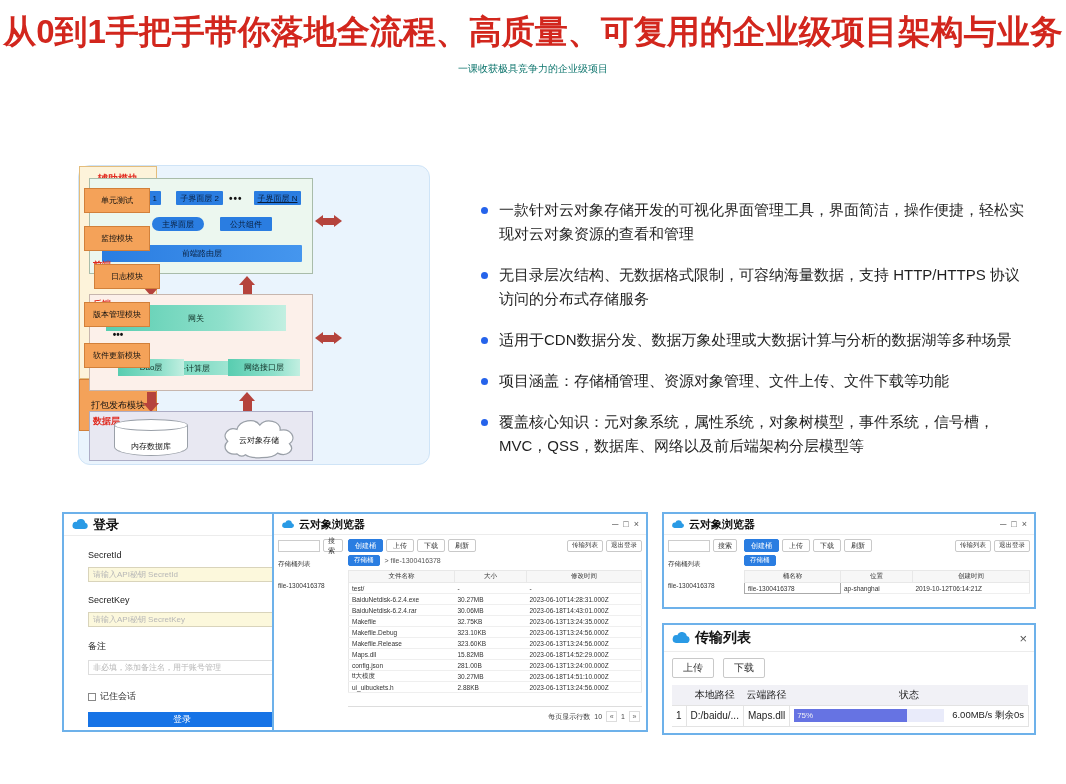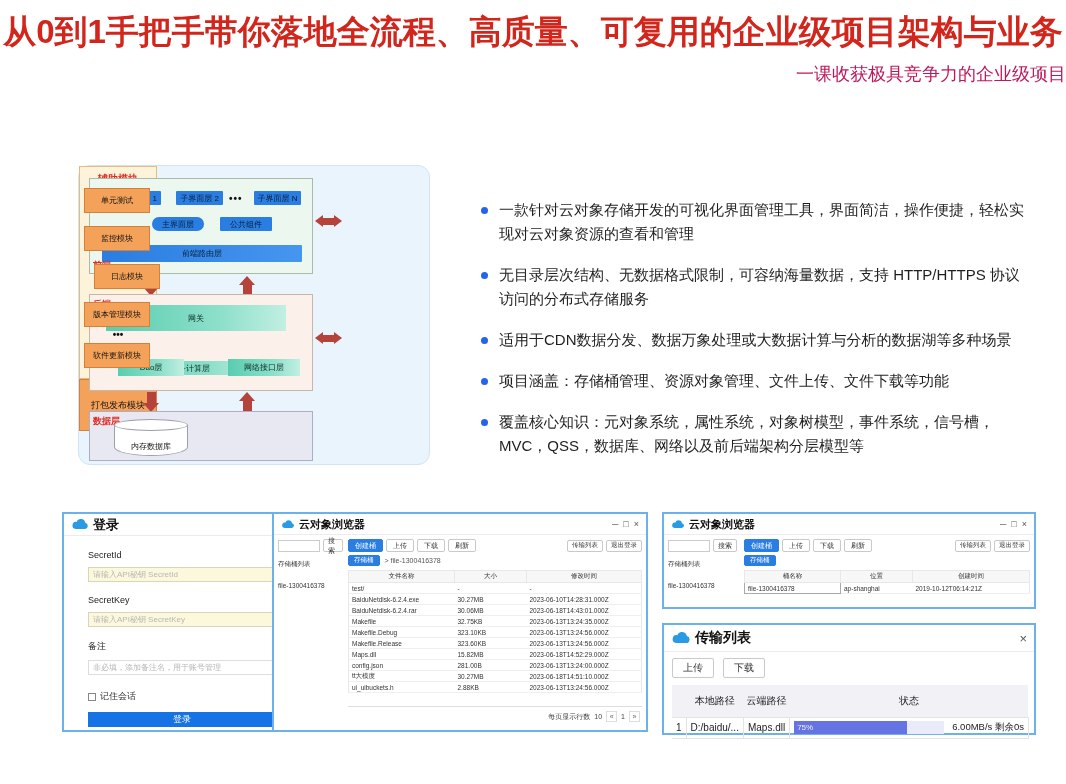--- a/index.html
+++ b/index.html
@@ -2,22 +2,22 @@
 <html><head>
 <meta charset="utf-8">
 <style>
   * { margin:0; padding:0; box-sizing:border-box; }
   html,body { width:1066px; height:784px; background:#fff;
     font-family:"Liberation Sans","DejaVu Sans",sans-serif; position:relative; overflow:hidden; }
 
   
   .page-title { position:absolute; top:10px; left:0; width:100%; text-align:center;
     font-size:33px; font-weight:800; color:#d2261d; letter-spacing:0; }
-  .page-subtitle { position:absolute; top:62px; left:0; width:100%; text-align:right;
-    font-size:18px; color:#be185d; }
+  .page-subtitle { position:absolute; top:62px; left:0; width:100%; text-align:center;
+    font-size:10px; color:#0f766e; }
 
   
   .diagram { position:absolute; left:78px; top:165px; width:352px; height:300px;
     background:#eaf4fd; border:1px solid #cfe4f7; border-radius:12px; }
   .dg-box { position:absolute; border:1px solid #b0bab0; }
   .dg-front { left:10px; top:12px; width:224px; height:96px; background:#ecf7ef; border-color:#a9bcaa; }
   .dg-back  { left:10px; top:128px; width:224px; height:97px; background:#fcf0ea; border-color:#c7b6ae; }
   .dg-data  { left:10px; top:245px; width:224px; height:50px; background:#e8e8f2; border-color:#adadc6; }
   .dg-aux   { left:264px; top:12px; width:78px; height:213px; background:#fdf3da; border:1px solid #e3bd7d; }
   .dg-pkg   { left:264px; top:243px; width:78px; height:52px; background:#f4a259; border:1px solid #d2803a;
@@ -117,21 +117,21 @@
 
   
   .transfer-window { left:662px; top:623px; width:374px; height:112px; }
   .transfer-window .titlebar { height:27px; }
   .transfer-window .win-title { font-size:14px; }
   .transfer-window .win-controls { font-size:13px; }
   .transfer-body { padding:6px 8px 0; }
   .transfer-buttons { display:flex; gap:9px; }
   .transfer-buttons .btn { width:42px; height:20px; font-size:10px; }
   table.transfer-grid { width:100%; border-collapse:collapse; margin-top:7px; font-size:10px; }
-  table.transfer-grid th { background:#f1f1f6; height:32px; font-weight:400; color:#222; font-size:10px; }
+  table.transfer-grid th { background:#f1f1f6; height:20px; font-weight:400; color:#222; font-size:10px; }
   table.transfer-grid td { border:1px solid #e3e3e3; height:21px; padding:0 4px; color:#222; }
   table.transfer-grid th.t-idx, table.transfer-grid td.t-idx { width:15px; text-align:center; border-left:none; }
   table.transfer-grid th.t-local, table.transfer-grid td.t-local { width:90px; }
   table.transfer-grid th.t-remote, table.transfer-grid td.t-remote { width:92px; }
   .status-cell { display:flex; align-items:center; }
   .progress-track { width:150px; height:13px; background:#e9ebfa; position:relative; overflow:hidden; }
   .progress-fill { height:100%; background:#6673e3; display:flex; align-items:center; }
   .progress-text { font-size:8px; color:#f0f0f5; padding-left:3px; }
   .speed-text { font-size:9.5px; margin-left:8px; color:#222; white-space:nowrap; }
 </style>
@@ -140,21 +140,21 @@
 
 <div class="page-title">从0到1手把手带你落地全流程、高质量、可复用的企业级项目架构与业务</div>
 <div class="page-subtitle">一课收获极具竞争力的企业级项目</div>
 
 <div class="diagram">
 
   <div class="dg-box dg-front">
     <div class="dg-blue" style="left:24px; top:12px; width:47px;">子界面层 1</div>
     <div class="dg-blue" style="left:86px; top:12px; width:47px;">子界面层 2</div>
     <div class="dg-dots" style="left:139px; top:14px;">•••</div>
-    <div class="dg-blue" style="left:164px; top:12px; width:47px;">子界面层 N</div>
+    <div class="dg-blue" style="left:164px; top:12px; width:47px;text-decoration:underline;">子界面层 N</div>
     <div class="dg-blue" style="left:62px; top:38px; width:52px;border-radius:7px;">主界面层</div>
     <div class="dg-blue" style="left:130px; top:38px; width:52px;">公共组件</div>
     <div class="dg-blue" style="left:12px; top:66px; width:200px; height:17px; background:linear-gradient(90deg,#2a7de1,#4596ee);">前端路由层</div>
     <div class="red-label" style="left:3px; bottom:1px;">前端</div>
   </div>
 
   <div class="v-arrow" style="left:64px; top:110px;">
       <div class="shaft"></div>
       <div class="head-down"></div>
     </div>
@@ -179,20 +179,26 @@
       <div class="head-up"></div>
       <div class="shaft"></div>
     </div>
 
   <div class="dg-box dg-data">
     <div class="red-label" style="left:3px; top:3px;">数据层</div>
     <div class="cylinder">
       <div class="cyl-top"></div>
         <div class="cyl-body"></div>
       <div class="cyl-label">内存数据库</div>
+    </div>
+    <div class="dg-cloud">
+      <svg viewBox="0 0 100 52">
+        <path d="M24,46 C12,48 6,38 13,31 C5,24 14,13 24,17 C27,6 45,3 51,12 C58,3 76,7 75,18 C88,15 95,28 86,34 C94,42 82,50 72,45 C66,52 40,52 34,47 C30,50 26,48 24,46 Z" fill="#ffffff" stroke="#9aa0a8" stroke-width="1.5"></path>
+      </svg>
+      <div class="cloud-label">云对象存储</div>
     </div>
   </div>
 
   <div class="h-arrow" style="left:236px; top:49px;">
       <div class="head-l"></div>
       <div class="shaft"></div>
       <div class="head-r"></div>
     </div>
   <div class="h-arrow" style="left:236px; top:166px;">
       <div class="head-l"></div>

